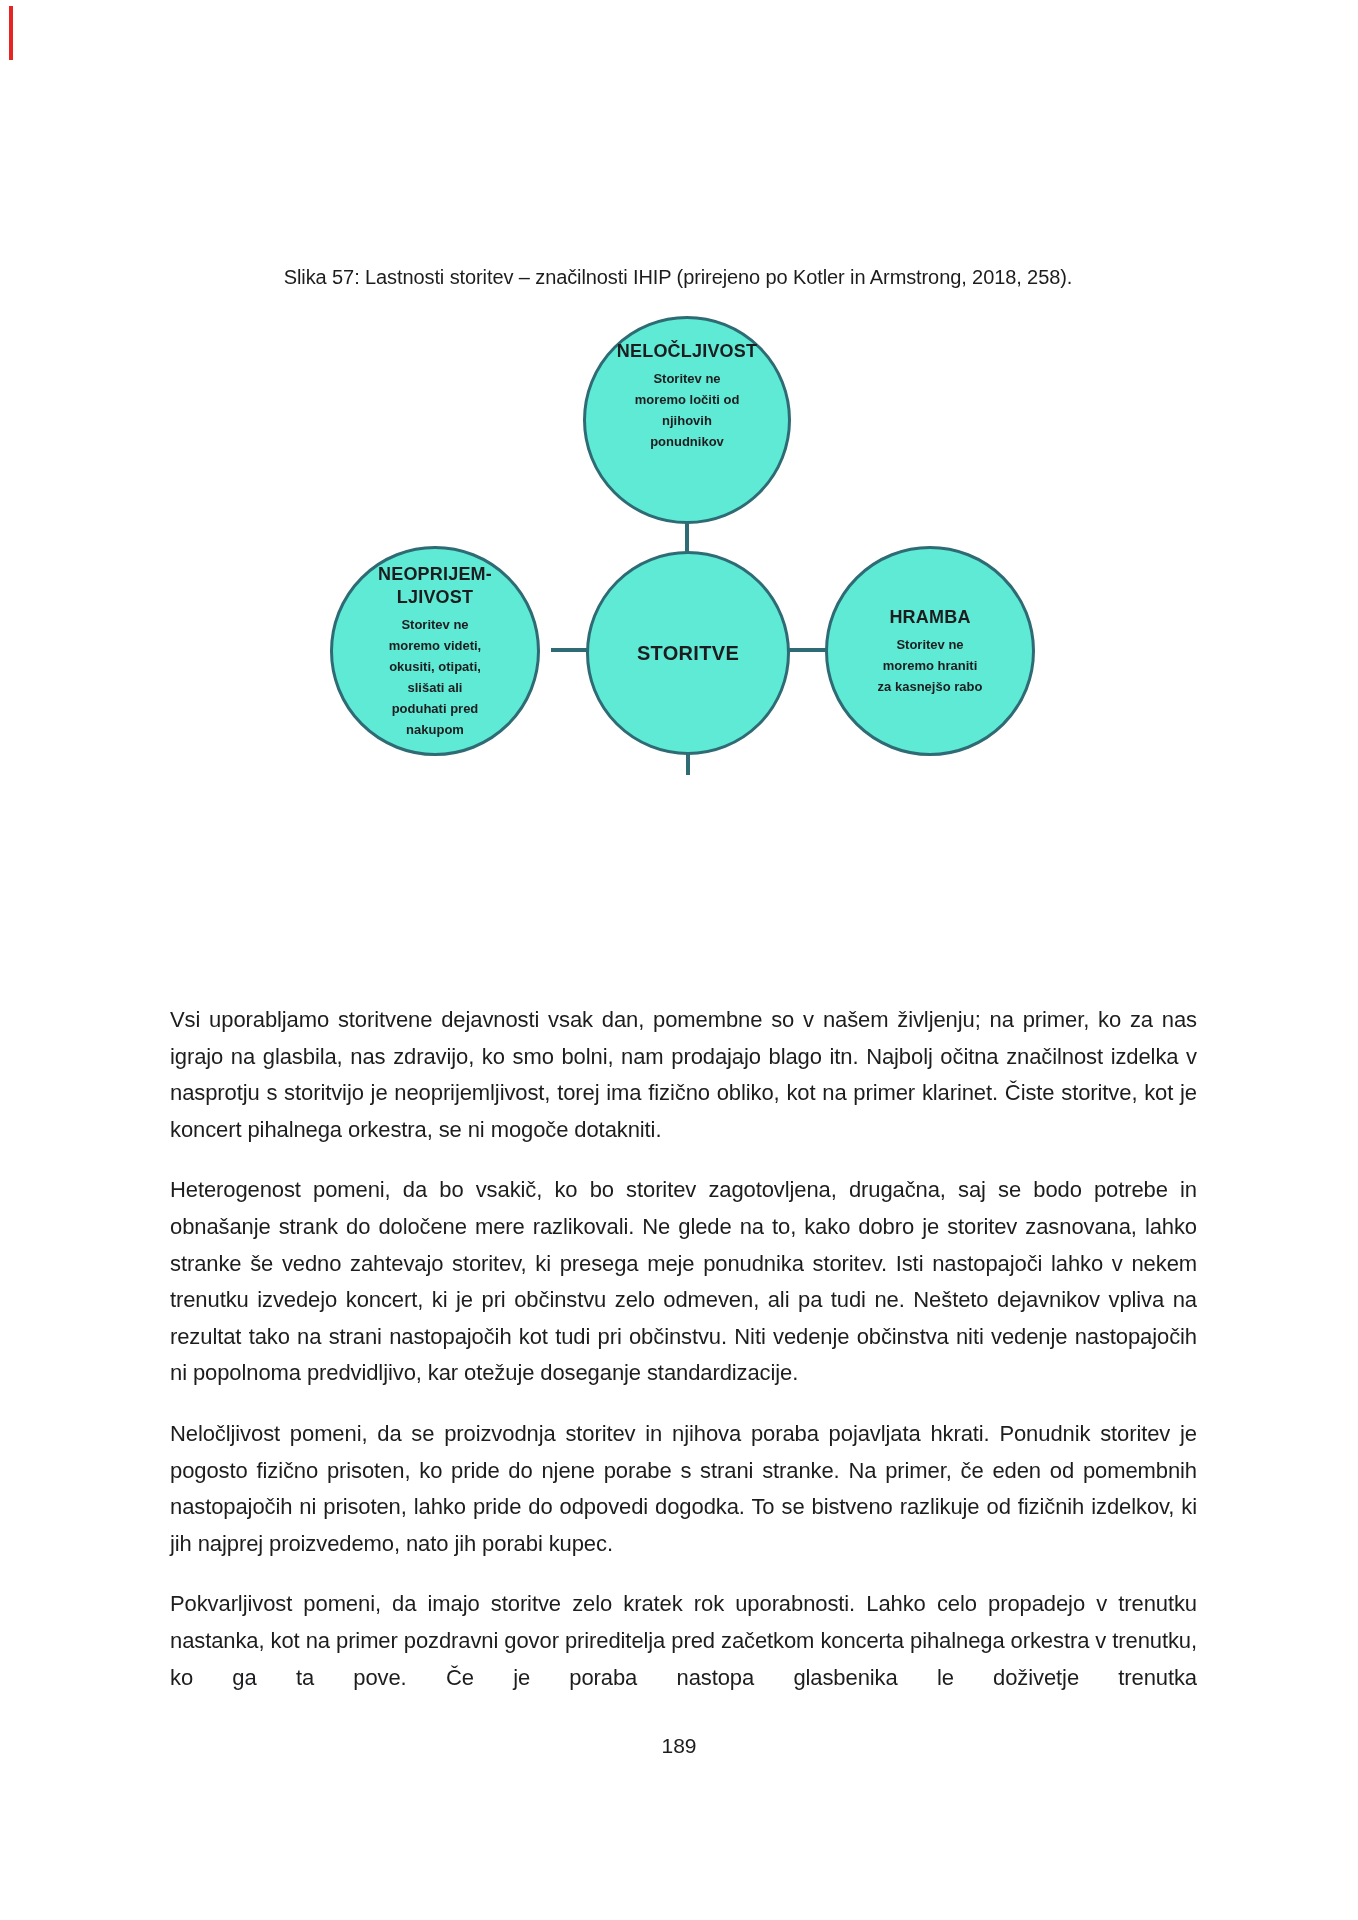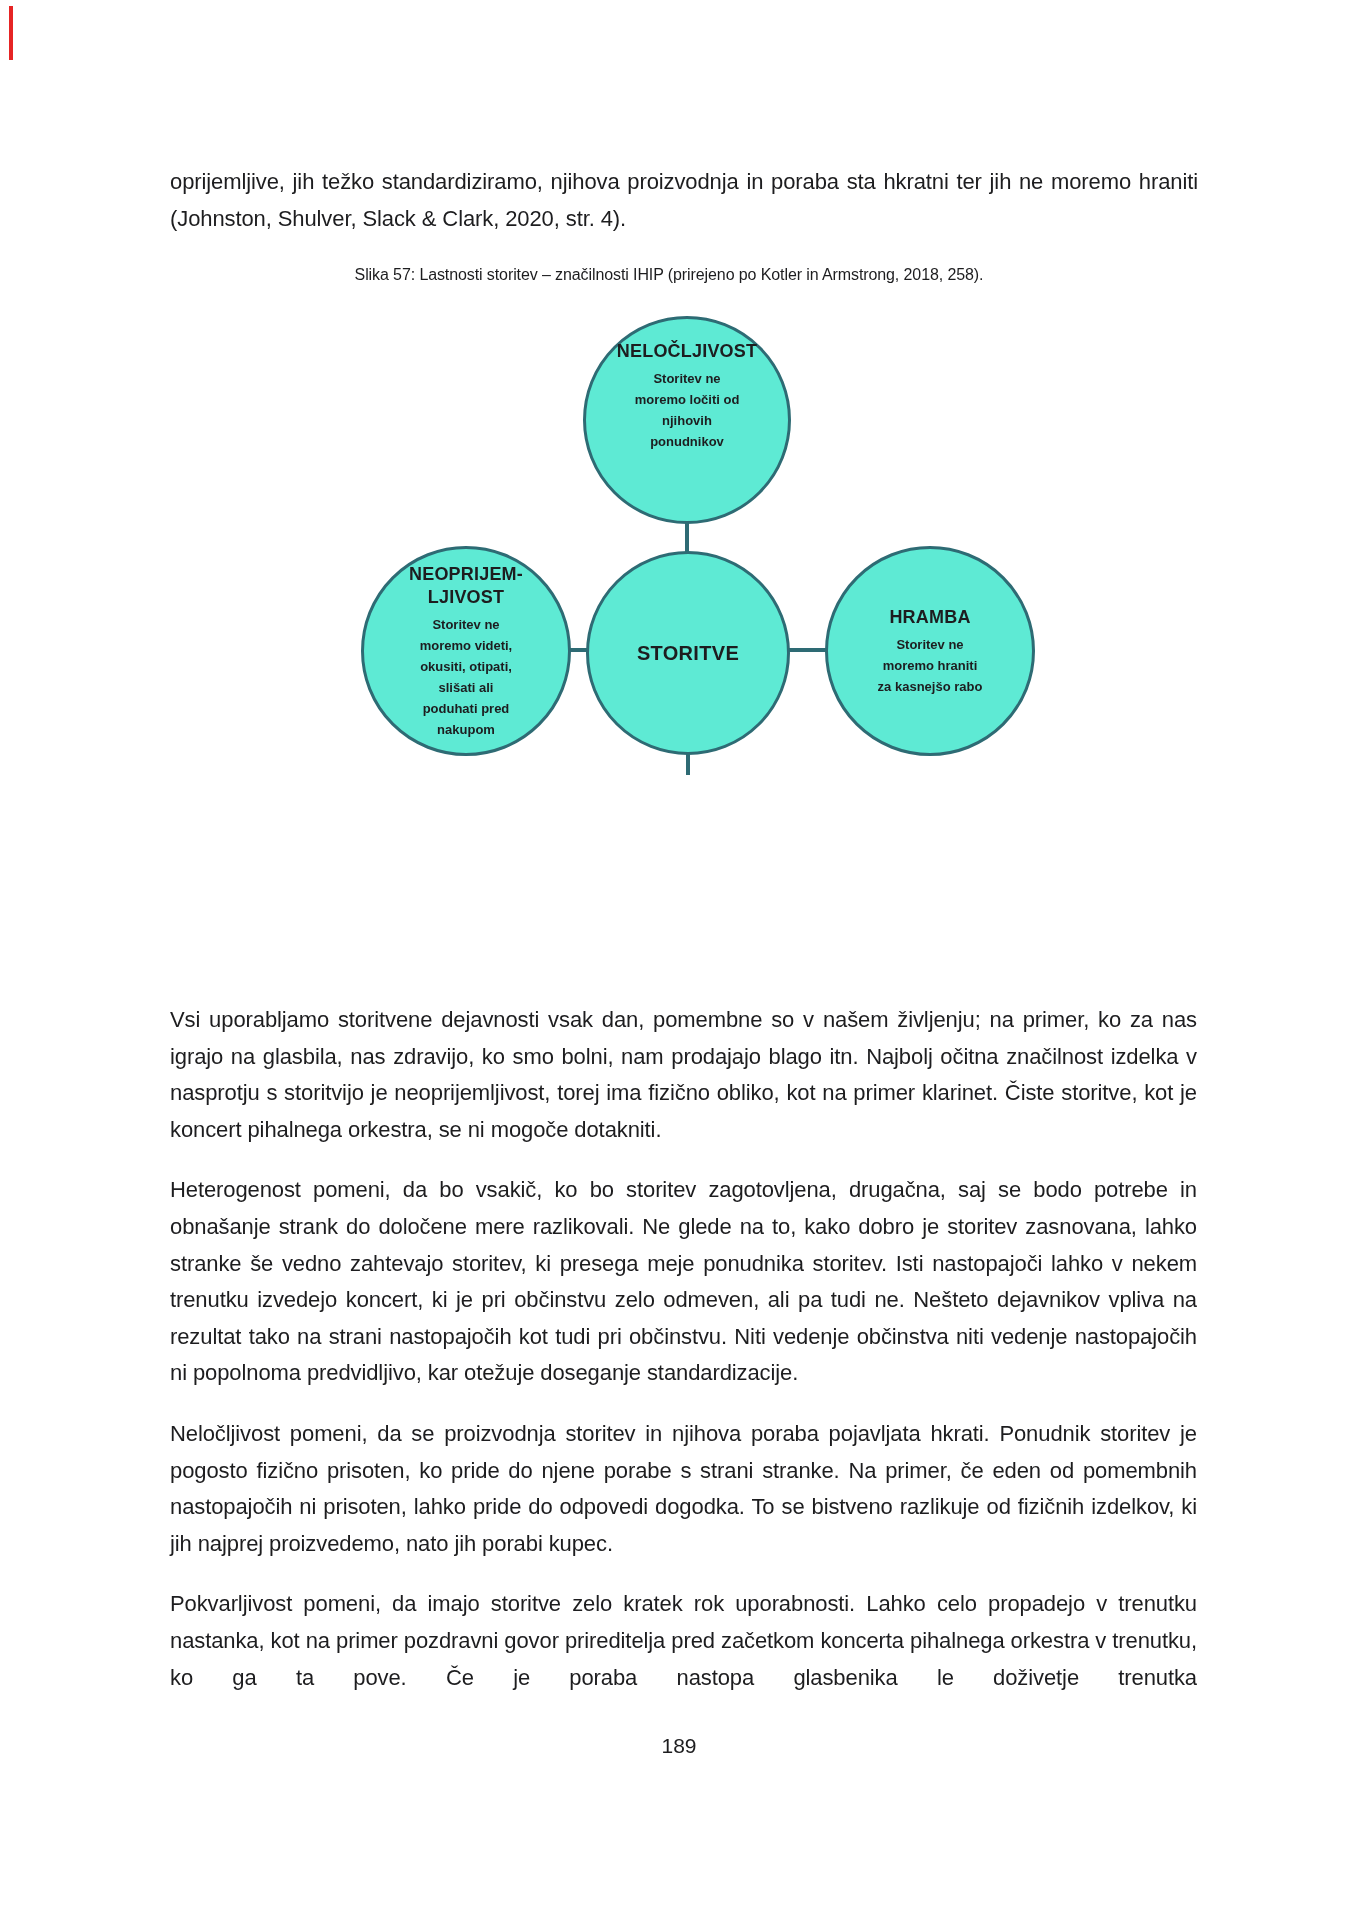--- a/index.html
+++ b/index.html
@@ -7,34 +7,34 @@
     position:relative; width:1358px; height:1920px; background:#ffffff;
     font-family:"Liberation Sans", sans-serif; color:#1d1d1f; overflow:hidden;
   }
   .corner-mark { position:absolute; left:9px; top:6px; width:4px; height:54px; }
 
   .intro {
     position:absolute; left:170px; top:164px; width:1028px;
     font-size:22px; line-height:36.5px; text-align:justify; letter-spacing:-0.1px;
   }
   .caption {
-    position:absolute; left:155px; top:266px; width:1028px;
-    font-size:16px; text-align:center; letter-spacing:-0.1px;
+    position:absolute; left:164px; top:266px; width:1028px;
+    font-size:20px; text-align:center; letter-spacing:-0.1px;
   }
 
   .diagram { position:absolute; left:0; top:0; width:1358px; height:1000px; }
   .circle {
     position:absolute; box-sizing:border-box; border-radius:50%;
     background:#5eead4; display:flex; flex-direction:column;
     align-items:center; justify-content:center; text-align:center;
   }
   .circle .title { font-weight:700; font-size:18px; line-height:23px; margin-bottom:5px; white-space:pre-line; letter-spacing:0.2px; }
   .circle .body  { font-weight:600; font-size:13px; line-height:21px; white-space:pre-line; }
   .c-top    { left:583px; top:316px; width:208px; height:208px; padding-bottom:48px; }
-  .c-left   { left:361px; top:546px; width:210px; height:210px; }
+  .c-left   { left:330px; top:546px; width:210px; height:210px; }
   .c-center { left:586px; top:551px; width:204px; height:204px; }
   .c-right  { left:825px; top:546px; width:210px; height:210px; }
   .c-bottom { left:583px; top:773px; width:214px; height:214px; padding-bottom:18px; }
   .c-center .center-label { font-weight:800; font-size:20px; letter-spacing:0.3px; }
   .connector { position:absolute; }
 
   .bodytext {
     position:absolute; left:170px; top:1002px; width:1028px;
     font-size:22px; line-height:36.6px; text-align:justify; letter-spacing:-0.1px;
   }
@@ -46,21 +46,20 @@
     text-align:center; font-size:21px;
   }
 </style>
 </head>
 <body>
 
 <div class="page">
 
   <div class="corner-mark" style="background: rgb(230, 36, 36);"></div>
 
-  <div class="intro">oprijemljive, jih težko standardiziramo, njihova proizvodnja in poraba sta hkratni ter jih ne moremo hraniti (Johnston, Shulver, Slack &amp; Clark, 2020, str. 4).</div>
 
   <div class="caption">Slika 57: Lastnosti storitev – značilnosti IHIP (prirejeno po Kotler in Armstrong, 2018, 258).</div>
 
   <div class="diagram">
 
     <div class="connector" style="left: 685px; top: 522px; width: 4px; height: 31px; background: rgb(46, 107, 116);"></div>
     <div class="connector" style="left: 686px; top: 753px; width: 4px; height: 22px; background: rgb(46, 107, 116);"></div>
     <div class="connector" style="left: 551px; top: 648px; width: 37px; height: 4px; background: rgb(46, 107, 116);"></div>
     <div class="connector" style="left: 788px; top: 648px; width: 39px; height: 4px; background: rgb(46, 107, 116);"></div>
 

